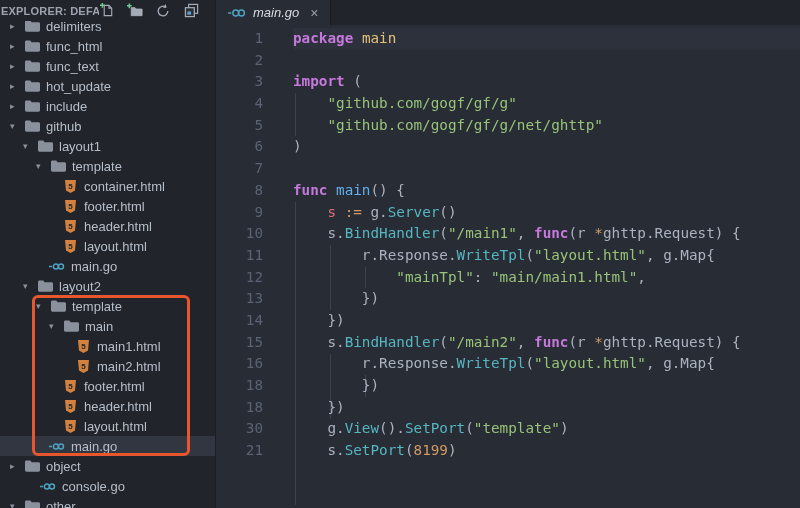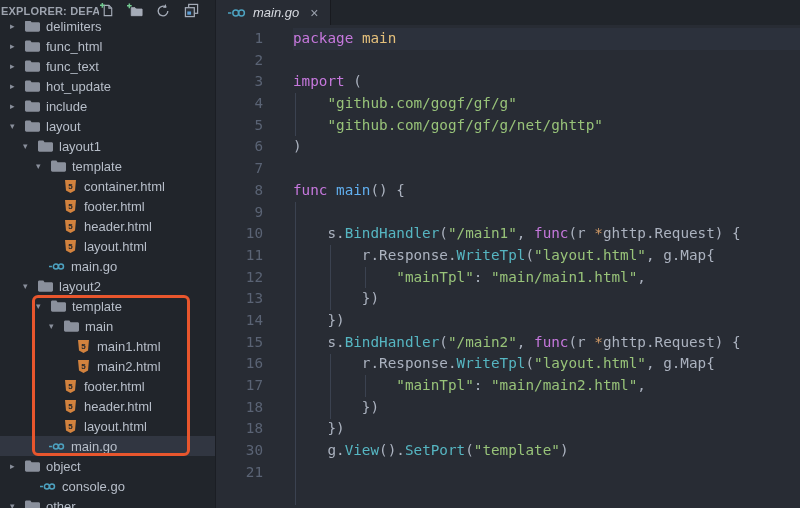--- a/index.html
+++ b/index.html
@@ -38,21 +38,21 @@
   .tab-close{font-size:14px;color:#9aa1ad;margin-left:4px;cursor:pointer;line-height:1;}
 
   .code-area{position:absolute;left:0;top:25px;right:0;bottom:0;overflow:hidden;
            font-family:"DejaVu Sans Mono",monospace;font-size:14.3px;font-weight:500;}
   .cur-line{position:absolute;left:77px;right:0;top:3px;height:21.7px;background:var(--currentLine);}
   .iguide{position:absolute;width:1px;background:var(--indentGuide);}
   .code-lines{position:absolute;left:0;top:3px;right:0;}
   .code-line{display:flex;height:21.7px;line-height:21.7px;cursor:text;}
   .ln{width:47px;text-align:right;color:var(--lineNumber);flex:none;user-select:none;}
   .ct{margin-left:30px;white-space:pre;color:var(--syn-pl);}
-  .t-kw{color:var(--syn-kw);} .t-typ{color:var(--syn-typ);} .t-str{color:var(--syn-str);}
+  .t-kw{color:var(--syn-kw);font-weight:bold;} .t-typ{color:var(--syn-typ);} .t-str{color:var(--syn-str);}
   .t-fnd{color:var(--syn-fnd);} .t-fnc{color:var(--syn-fnc);} .t-vr{color:var(--syn-vr);}
   .t-op{color:var(--syn-op);} .t-num{color:var(--syn-num);} .t-pl{color:var(--syn-pl);}
 </style>
 </head>
 <body>
 
 <div class="app">
 
   <aside class="sidebar">
     <div class="sidebar-header">
@@ -133,21 +133,21 @@
           </span>
           <span class="tlabel">include</span>
         </div>
         <div class="tree-row" style="padding-left: 10px;">
           <span class="chev">▾</span>
           <span class="ticon">
             <svg width="15" height="12" viewBox="0 0 16 12">
               <path d="M0 1.5C0 .7.7 0 1.5 0h4.2L7 1.9h7.5c.8 0 1.5.7 1.5 1.5v7.1c0 .8-.7 1.5-1.5 1.5h-13C.7 12 0 11.3 0 10.5z" fill="#8a909c"></path>
             </svg>
           </span>
-          <span class="tlabel">layout</span>
+          <span class="tlabel">github</span>
         </div>
         <div class="tree-row" style="padding-left: 23px;">
           <span class="chev">▾</span>
           <span class="ticon">
             <svg width="15" height="12" viewBox="0 0 16 12">
               <path d="M0 1.5C0 .7.7 0 1.5 0h4.2L7 1.9h7.5c.8 0 1.5.7 1.5 1.5v7.1c0 .8-.7 1.5-1.5 1.5h-13C.7 12 0 11.3 0 10.5z" fill="#8a909c"></path>
             </svg>
           </span>
           <span class="tlabel">layout1</span>
         </div>
@@ -372,20 +372,21 @@
           <div class="code-line">
             <span class="ln">7</span>
             <span class="ct"></span>
           </div>
           <div class="code-line">
             <span class="ln">8</span>
             <span class="ct"><span class="t-kw">func</span><span class="t-pl"> </span><span class="t-fnd">main</span><span class="t-pl">() {</span></span>
           </div>
           <div class="code-line">
             <span class="ln">9</span>
+            <span class="ct"><span class="t-pl">    </span><span class="t-vr">s</span><span class="t-pl"> </span><span class="t-op">:=</span><span class="t-pl"> g.</span><span class="t-fnc">Server</span><span class="t-pl">()</span></span>
           </div>
           <div class="code-line">
             <span class="ln">10</span>
             <span class="ct"><span class="t-pl">    s.</span><span class="t-fnc">BindHandler</span><span class="t-pl">(</span><span class="t-str">"/main1"</span><span class="t-pl">, </span><span class="t-kw">func</span><span class="t-pl">(r </span><span class="t-op">*</span><span class="t-pl">ghttp.Request) {</span></span>
           </div>
           <div class="code-line">
             <span class="ln">11</span>
             <span class="ct"><span class="t-pl">        r.Response.</span><span class="t-fnc">WriteTpl</span><span class="t-pl">(</span><span class="t-str">"layout.html"</span><span class="t-pl">, g.Map{</span></span>
           </div>
           <div class="code-line">
@@ -402,35 +403,32 @@
           </div>
           <div class="code-line">
             <span class="ln">15</span>
             <span class="ct"><span class="t-pl">    s.</span><span class="t-fnc">BindHandler</span><span class="t-pl">(</span><span class="t-str">"/main2"</span><span class="t-pl">, </span><span class="t-kw">func</span><span class="t-pl">(r </span><span class="t-op">*</span><span class="t-pl">ghttp.Request) {</span></span>
           </div>
           <div class="code-line">
             <span class="ln">16</span>
             <span class="ct"><span class="t-pl">        r.Response.</span><span class="t-fnc">WriteTpl</span><span class="t-pl">(</span><span class="t-str">"layout.html"</span><span class="t-pl">, g.Map{</span></span>
           </div>
           <div class="code-line">
-            <span class="ln">17</span>
-            <span class="ct"><span class="t-pl">            </span><span class="t-str">"mainTpl"</span><span class="t-pl">: </span><span class="t-str">"main/main2.html"</span><span class="t-pl">,</span></span>
-          </div>
-          <div class="code-line">
             <span class="ln">18</span>
             <span class="ct"><span class="t-pl">        })</span></span>
           </div>
           <div class="code-line">
             <span class="ln">18</span>
             <span class="ct"><span class="t-pl">    })</span></span>
           </div>
           <div class="code-line">
             <span class="ln">30</span>
             <span class="ct"><span class="t-pl">    g.</span><span class="t-fnc">View</span><span class="t-pl">().</span><span class="t-fnc">SetPort</span><span class="t-pl">(</span><span class="t-str">"template"</span><span class="t-pl">)</span></span>
           </div>
           <div class="code-line">
             <span class="ln">21</span>
+            <span class="ct"><span class="t-pl">    s.</span><span class="t-fnc">SetPort</span><span class="t-pl">(</span><span class="t-num">8199</span><span class="t-pl">)</span></span>
           </div>
         </div>
     </div>
   </main>
 
 </div>
 
 </body></html>

